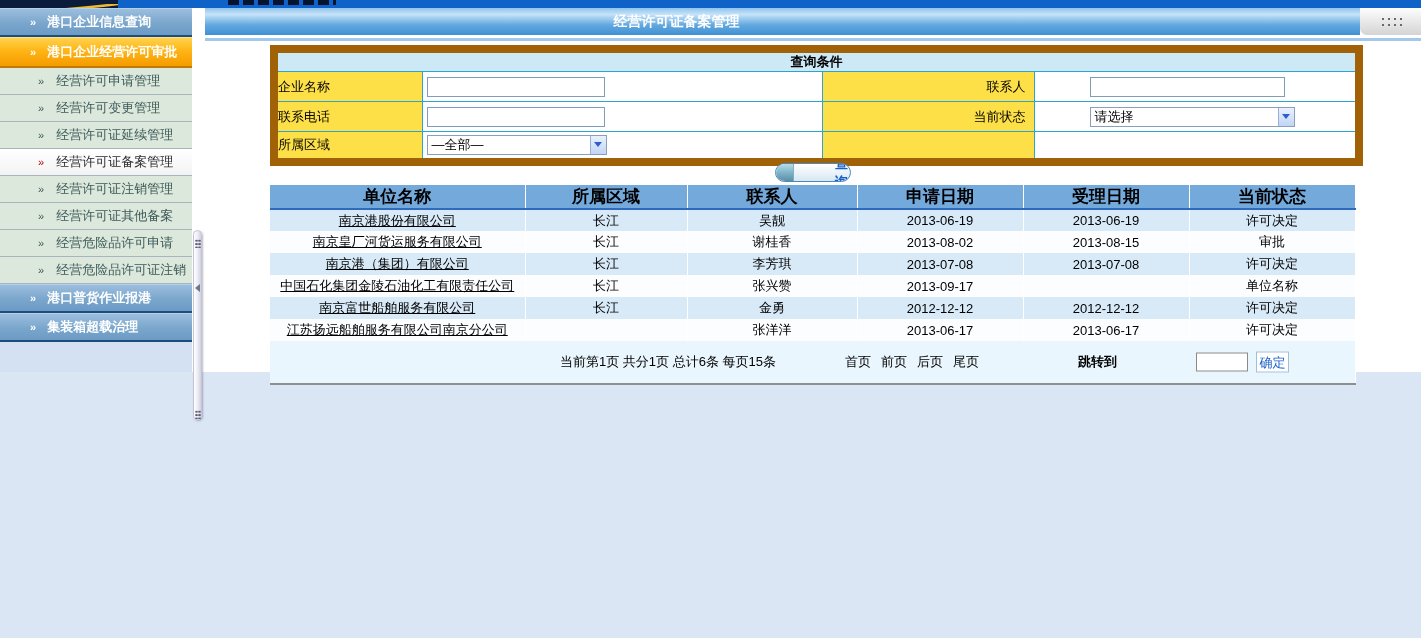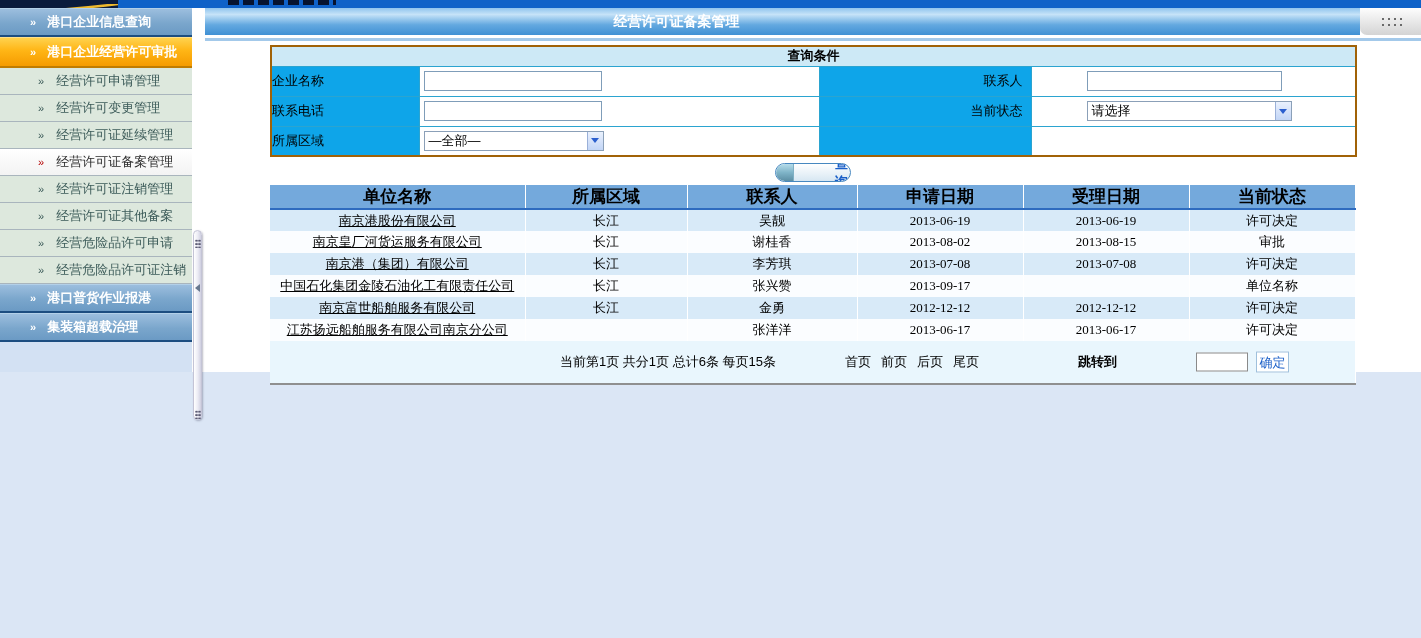--- a/index.html
+++ b/index.html
@@ -45,24 +45,24 @@
       color:#ffffff; font-weight:bold; font-size:14px; text-align:center; line-height:27px; padding-right:212px; }
   .header-underline { position:absolute; left:205px; top:38px; width:1216px; height:3px; background:#a3c9ea; }
   .corner-box { position:absolute; left:1360px; top:8px; width:61px; height:27px;
       background:linear-gradient(180deg,#fdfdfd,#d4d4d4); border-bottom-left-radius:7px;
       display:flex; align-items:center; justify-content:center; cursor:pointer; }
   .corner-dots { width:22px; height:12px;
       background-image:radial-gradient(circle,#6a6a6a 1px,rgba(0,0,0,0) 1.3px); background-size:6px 6px; }
 
   
   table.qform { position:absolute; left:270px; top:45px; width:1085px; border-collapse:collapse;
-      table-layout:fixed; border:2px solid #a16207; }
+      table-layout:fixed; border:8px solid #a16207; }
   table.qform td, table.qform th { border:1px solid #2ba4d0; font-size:13px; color:#000; }
   .qform-title { height:20px; background:#cde9f6; font-weight:bold; text-align:center; }
-  .lbl-cell { background:#0ea5e9; height:30px; text-align:left; }
+  .lbl-cell { background:#fde047; height:30px; text-align:left; }
   .lbl-cell.r { text-align:right; padding-right:8px; }
   .val-cell { background:#ffffff; }
   .ipt { width:178px; height:20px; border:1px solid #7f9db9; margin-left:4px; font-size:13px; padding:0 3px; }
   .ipt.wide { width:195px; margin-left:55px; }
   .sel { height:20px; border:1px solid #8ba0b8; background:#fff; display:inline-flex; align-items:center;
       margin-left:4px; cursor:pointer; vertical-align:middle; }
   .sel.left-sel { width:180px; }
   .sel.right-sel { width:205px; margin-left:55px; }
   .sel-text { flex:1; padding-left:4px; font-size:13px; color:#000; white-space:nowrap; overflow:hidden; }
   .sel-btn { width:16px; height:18px; background:linear-gradient(180deg,#eaf1fd,#c2d5f6);
@@ -82,21 +82,21 @@
 
   
   table.results { position:absolute; left:270px; top:185px; width:1085px; border-collapse:collapse; table-layout:fixed; }
   table.results th { height:21px; background:#74a9dc; color:#000; font-weight:bold; font-size:17px;
       border-right:1px solid #ffffff; border-bottom:2px solid #2e6bbf; }
   table.results td { height:22px; text-align:center; font-size:13px; color:#000;
       border-right:1px solid #ffffff; }
   tr.row-odd td { background:#d8eaf8; }
   tr.row-even td { background:#fbfdff; }
   td.co a { color:#000; text-decoration:underline; cursor:pointer; }
-  td.serif { font-family:Liberation Serif, serif; }
+  td.serif { font-family:Liberation Sans, sans-serif; }
 
   .pg-cell { background:#e9f6fd; border-bottom:2px solid #8f8f8f; }
   .pg-wrap { position:relative; height:42px; }
   .pg-wrap > * { position:absolute; top:50%; transform:translateY(-50%); white-space:nowrap; }
   .pg-summary { left:290px; color:#000; }
   .pg-links { left:575px; display:flex; gap:10px; }
   .pg-links span { cursor:pointer; }
   .pg-jump-label { left:808px;font-weight:bold; }
   .pg-input { left:926px; width:52px; height:19px; border:1px solid #8a8a8a; background:#fff; }
   .pg-ok { left:986px; width:33px; height:21px; background:#ffffff; border:1px solid #9fc0dc;

